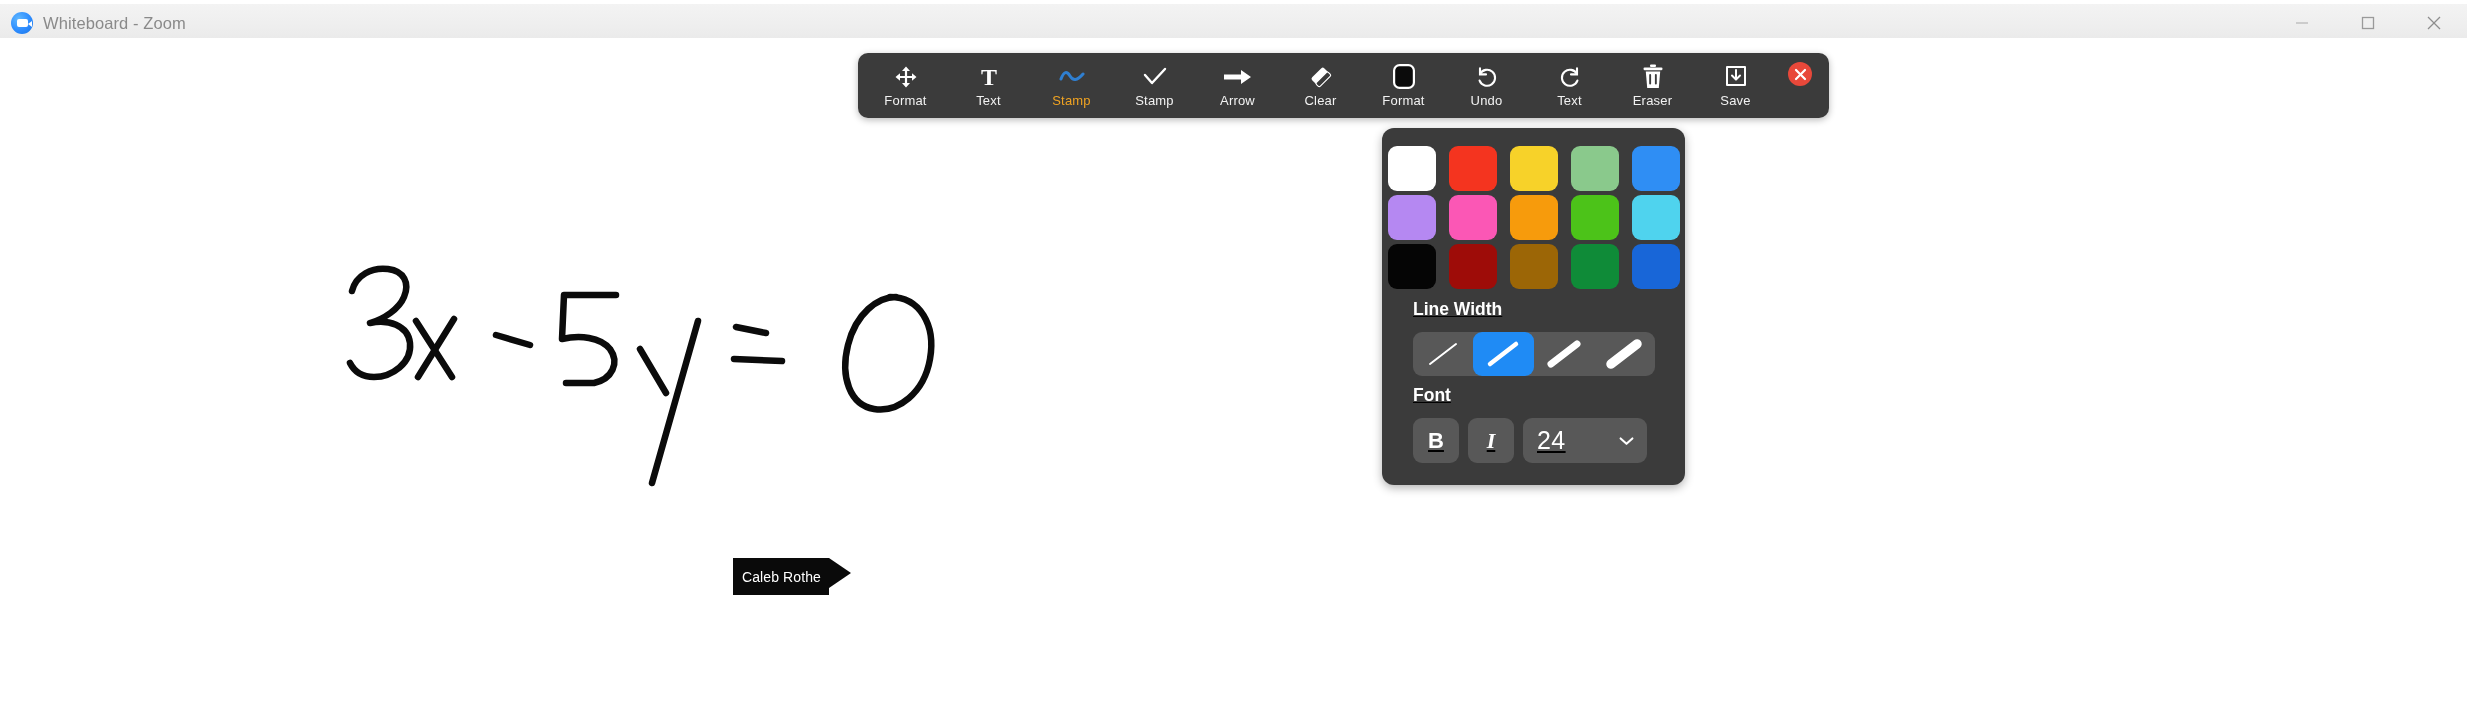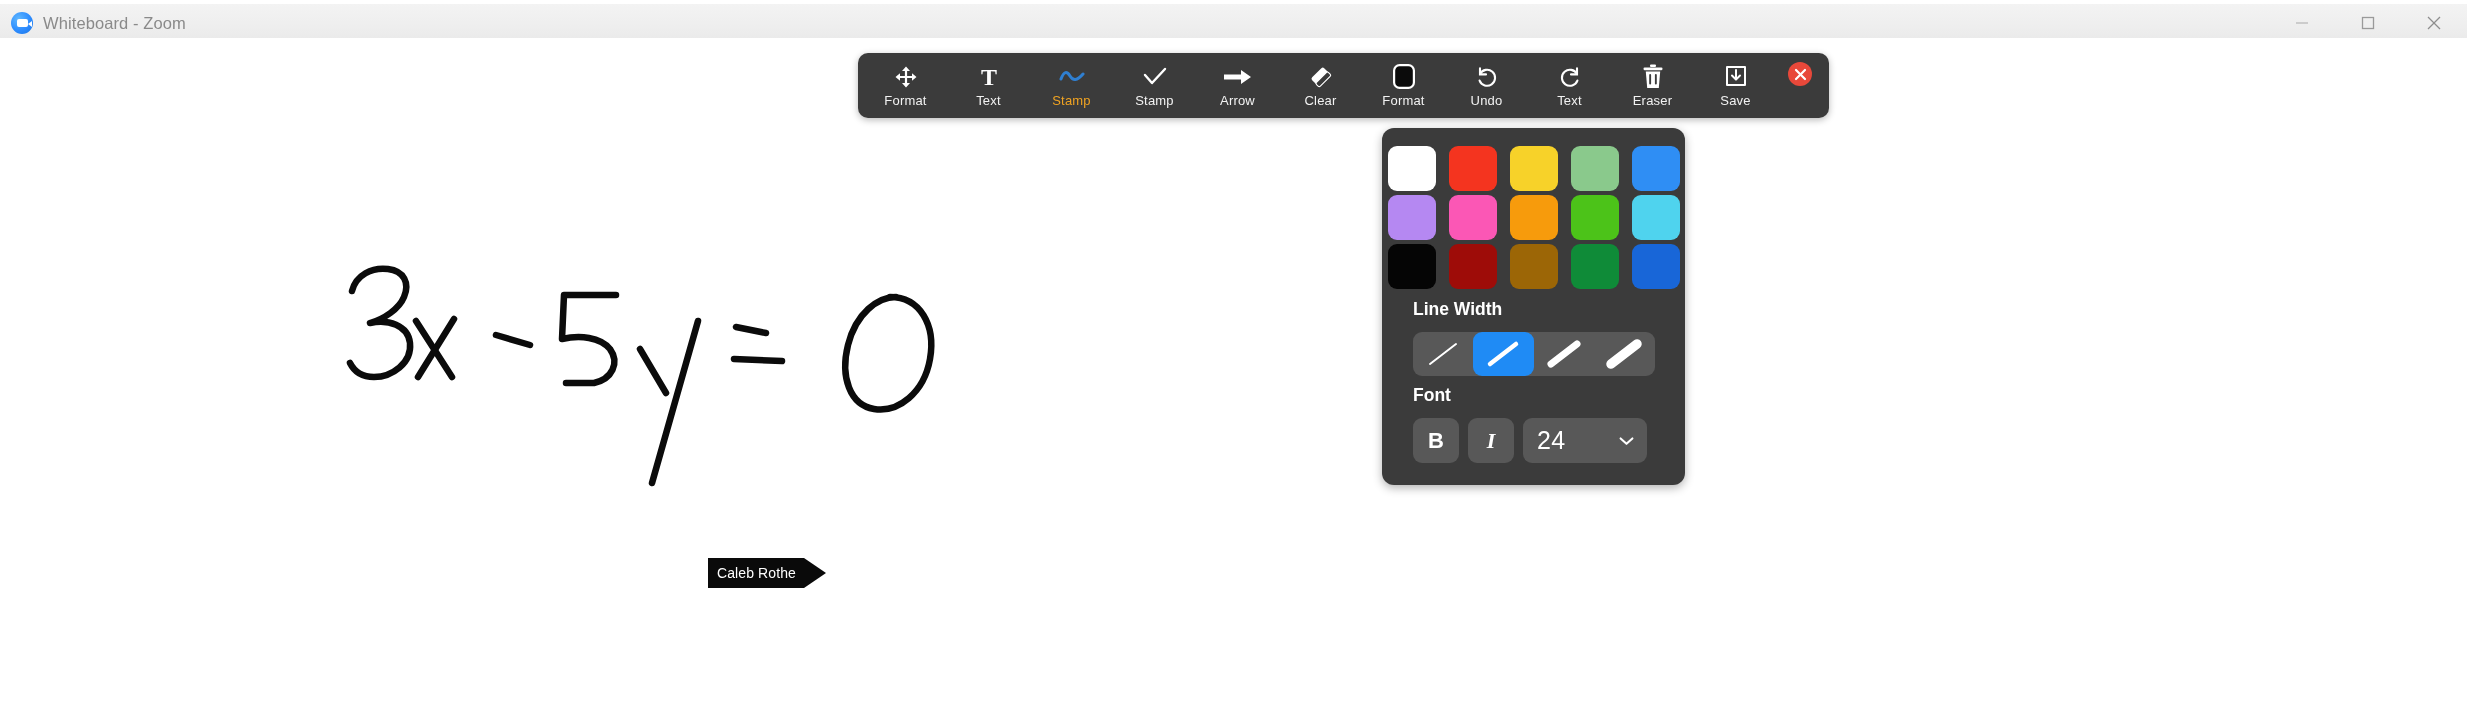--- a/index.html
+++ b/index.html
@@ -65,22 +65,22 @@
     position: absolute; left: 0; top: 38px;
     width: 2468px; height: 678px;
     background: #ffffff;
   }
   #handwriting {
     position: absolute; left: 330px; top: 215px;
   }
 
   
   #cursor-label {
-    position: absolute; left: 708px; top: 520px;
-    height: 30px;
+    position: absolute; left: 733px; top: 520px;
+    height: 37px;
     display: flex; align-items: stretch;
   }
   #cursor-label .body {
     background: #0a0a0a;
     display: flex; align-items: center;
     padding: 0 8px 0 9px;
   }
   #cursor-label .body span {
     color: #ffffff;
     font-size: 14px;
@@ -137,20 +137,21 @@
   }
 
   
   #format-panel {
     position: absolute; left: 1382px; top: 128px;
     width: 303px;
     background: #3b3b3b;
     border-radius: 12px;
     padding: 18px 0 22px 0;
     box-shadow: 0 3px 10px rgba(0,0,0,0.30);
+    text-decoration: underline;
   }
   #swatches {
     display: grid;
     grid-template-columns: repeat(5, 48px);
     gap: 4px 13px;
     justify-content: center;
     margin-bottom: 10px;
   }
   .swatch {
     width: 48px; height: 45px;

